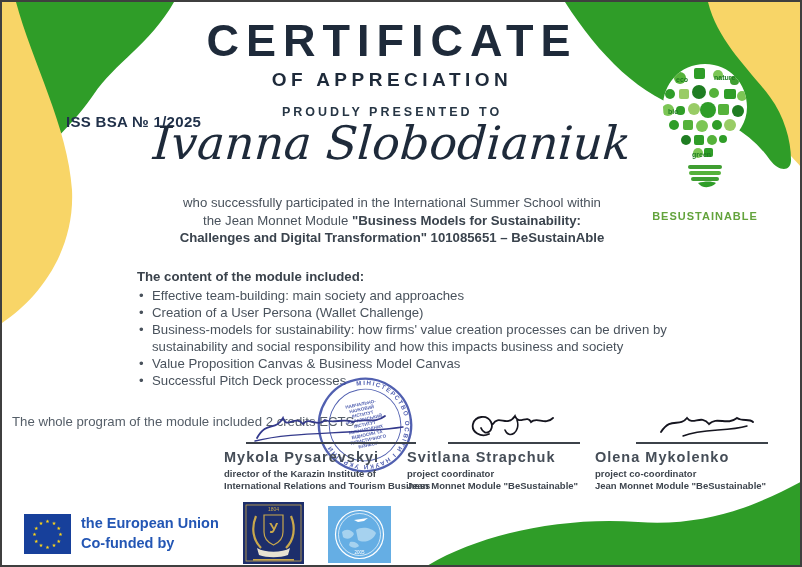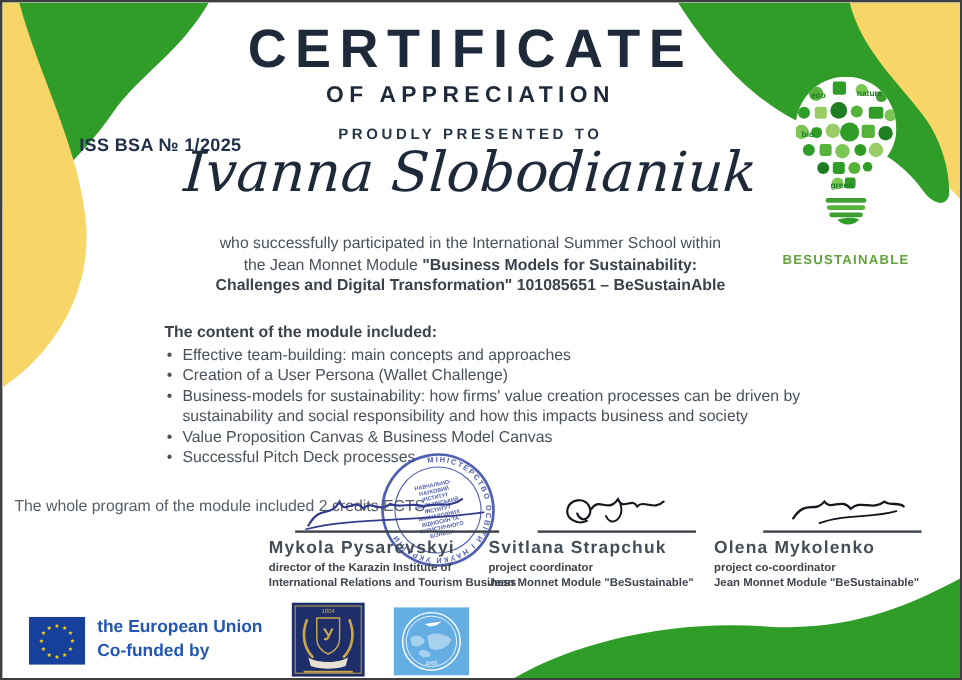--- a/index.html
+++ b/index.html
@@ -72,21 +72,21 @@
 
   <div class="abs ctr bodypar">
     <div>who successfully participated in the International Summer School within</div>
     <div><span>the Jean Monnet Module </span><b>"Business Models for Sustainability:</b></div>
     <div><b>Challenges and Digital Transformation" 101085651 – BeSustainAble</b></div>
   </div>
 
   <div class="abs content">
     <div class="hd">The content of the module included:</div>
     <ul>
-      <li>Effective team-building: main concepts and approaches</li>
+      <li>Effective team-building: main society and approaches</li>
       <li>Creation of a User Persona (Wallet Challenge)</li>
       <li>Business-models for sustainability: how firms' value creation processes can be driven by sustainability and social responsibility and how this impacts business and society</li>
       <li>Value Proposition Canvas &amp; Business Model Canvas</li>
       <li>Successful Pitch Deck processes</li>
     </ul>
   </div>
 
   <div class="abs credits">The whole program of the module included 2 credits ECTS.</div>
 
   <div class="abs bulb">

